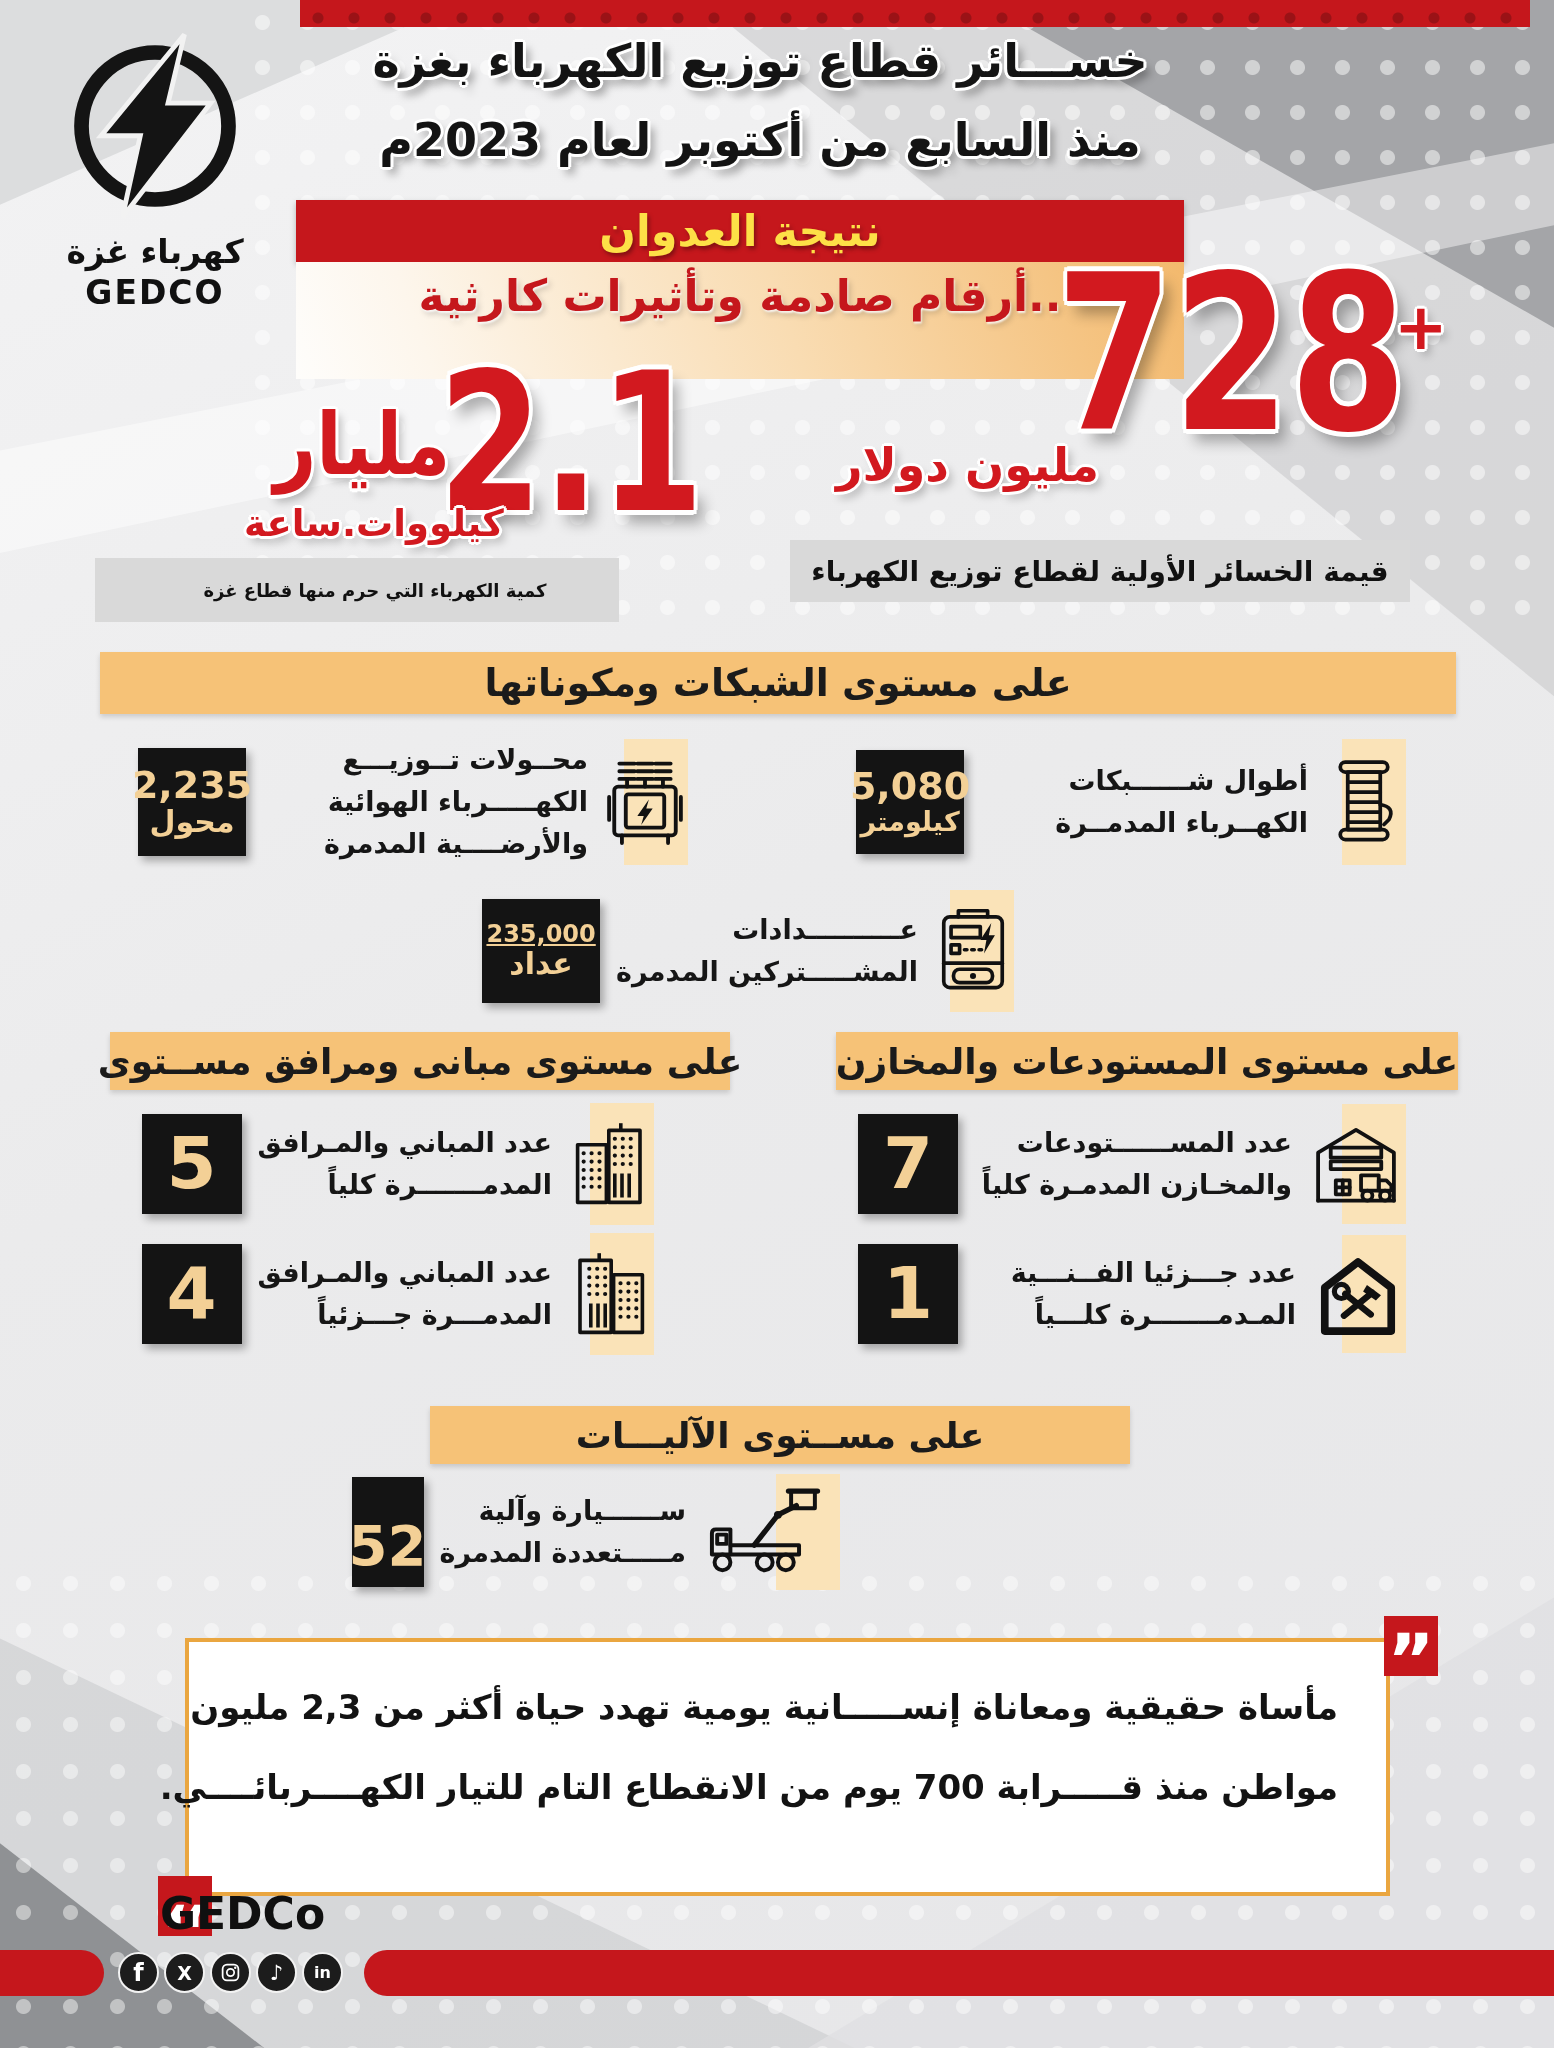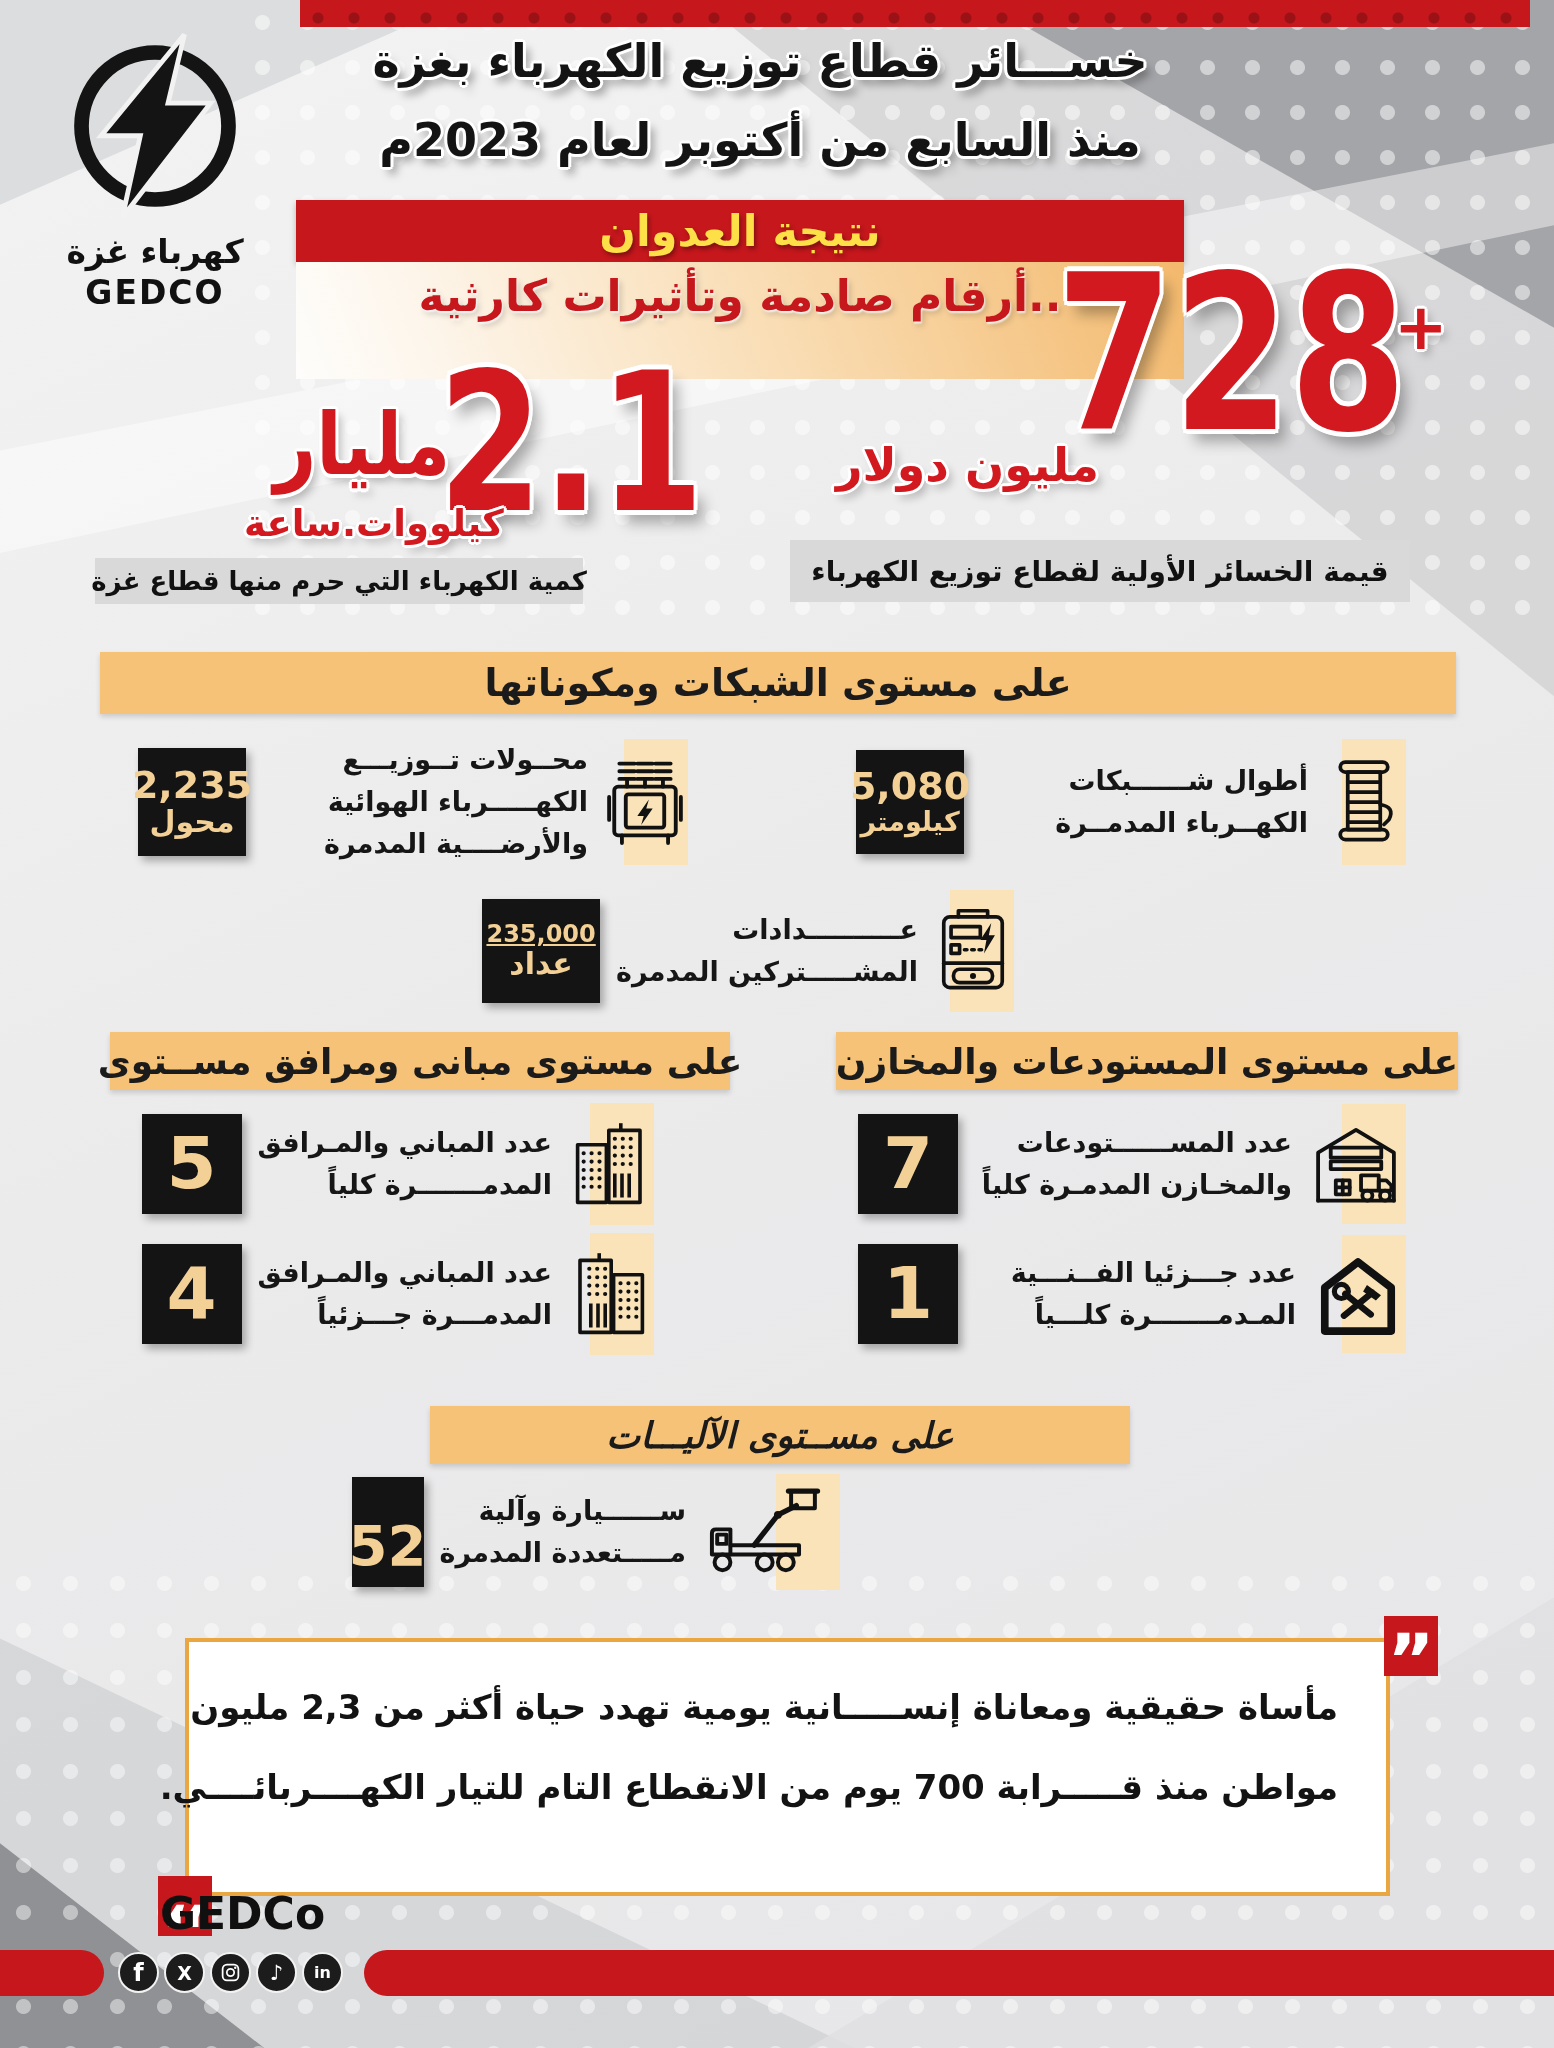--- a/index.html
+++ b/index.html
@@ -121,21 +121,21 @@
   </div>
 
   <div class="huge" style="left:1056px;top:306px;width:336px;font-size:168px;text-align:center;">728</div>
   <div class="red-word" style="left:1394px;top:290px;font-size:64px;">+</div>
   <div class="red-word" style="left:836px;top:438px;width:240px;font-size:46px;">مليون دولار</div>
   <div class="cap" style="left:790px;top:540px;width:620px;height:62px;font-size:28px;">قيمة الخسائر الأولية لقطاع توزيع الكهرباء</div>
 
   <div class="huge" style="left:436px;top:400px;width:270px;font-size:150px;text-align:center;">2.1</div>
   <div class="red-word" style="left:262px;top:408px;width:200px;font-size:74px;transform:scaleY(1.15);transform-origin:50% 100%;">مليار</div>
   <div class="red-word" style="left:244px;top:502px;width:236px;font-size:37px;">كيلووات.ساعة</div>
-  <div class="cap" style="left:95px;top:558px;width:488px;height:46px;font-size:26px;">كمية الكهرباء التي حرم منها قطاع غزة</div>
+  <div class="cap" style="left:95px;top:558px;width:488px;height:64px;font-size:18px;padding-left:36px;">كمية الكهرباء التي حرم منها قطاع غزة</div>
 
   <div class="bar" style="left:100px;top:652px;width:1356px;height:62px;">
     <span>على مستوى الشبكات ومكوناتها</span>
   </div>
 
   <div class="stat" style="left:856px;top:738px;width:548px;height:128px;">
     <div class="icon-wrap">
       <svg width="80" height="98" viewBox="0 0 64 76" fill="none" stroke="#111" stroke-width="3" stroke-linecap="round" stroke-linejoin="round">
         <rect x="13" y="6" width="38" height="8" rx="4"></rect>
         <rect x="13" y="60" width="38" height="8" rx="4"></rect>
@@ -290,21 +290,21 @@
     <div class="stat-label">
       <div>عدد جـــزئيا الفــنـــية</div>
       <div>المـدمـــــــرة كلـــياً</div>
     </div>
     <div class="numbox" style="width:100px;height:100px;">
       <div class="nb-val" style="font-size:72px;">1</div>
     </div>
   </div>
 
   <div class="bar" style="left:430px;top:1406px;width:700px;height:58px;">
-    <span style="font-size:36px;font-style:italic;">على مســتوى الآليـــات</span>
+    <span style="font-size:36px;">على مســتوى الآليـــات</span>
   </div>
 
   <div class="stat" style="left:448px;top:1472px;width:390px;height:120px;">
     <div class="icon-wrap" style="width:136px;">
       <svg width="132" height="88" viewBox="0 0 100 66" fill="none" stroke="#111" stroke-width="3" stroke-linecap="round" stroke-linejoin="round">
         <path d="M6 50V34q0-3 3-3h11v19z"></path>
         <path d="M10 35h7v7h-7z"></path>
         <path d="M20 50h52v-7H20"></path>
         <path d="M38 43L56 20" stroke-width="4"></path>
         <path d="M56 20l14-7" stroke-width="4"></path>

